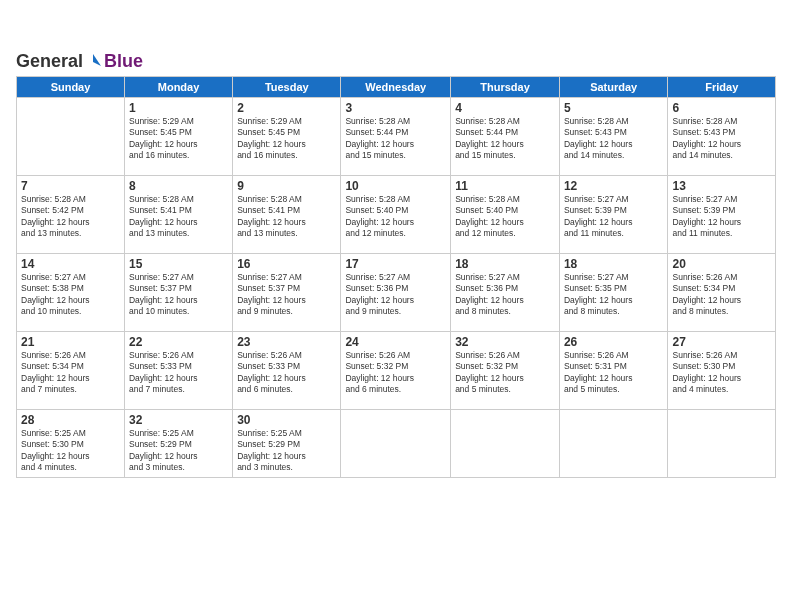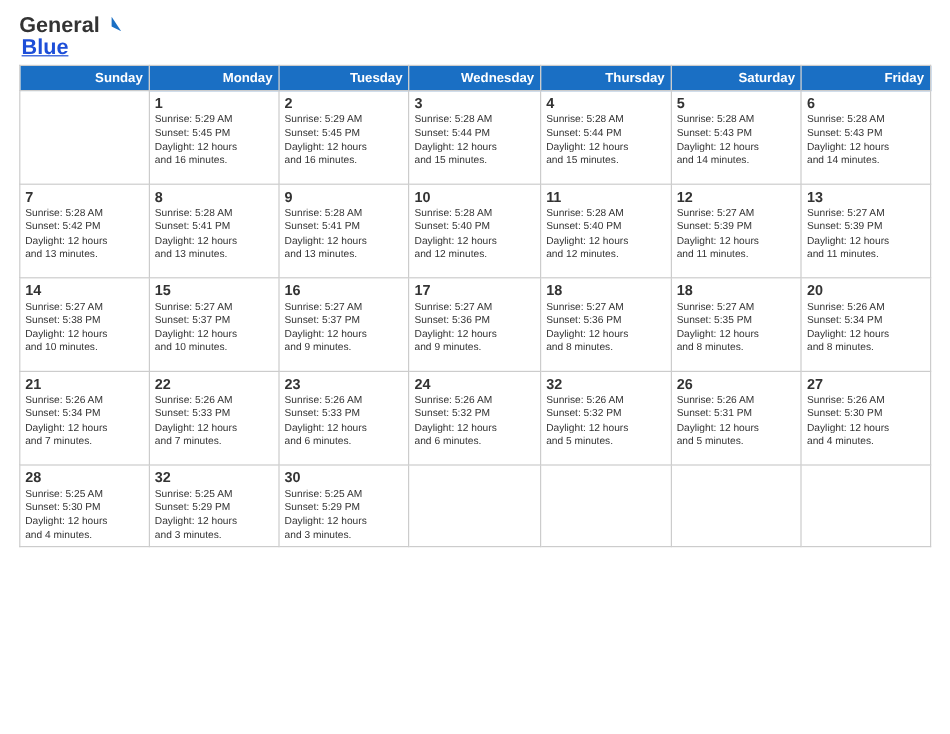--- a/index.html
+++ b/index.html
@@ -16,22 +16,23 @@
       padding: 12px 16px;
     }
     .header {
       display: flex;
       align-items: flex-start;
       justify-content: space-between;
       margin-bottom: 4px;
     }
     .logo {
       display: flex;
-      flex-direction: column;
+      flex-direction: row;
       line-height: 1;
+      margin-top: 40px;
     }
     .title-block {
       text-align: right;
     }
     .month-title {
       font-size: 32px;
       font-weight: normal;
       color: #333;
     }
     .subtitle {
@@ -41,21 +42,21 @@
       margin-bottom: 6px;
     }
     .calendar {
       width: 100%;
       border-collapse: collapse;
       font-size: 9.5px;
     }
     .calendar th {
       background-color: #1a6fc4;
       color: #fff;
-      text-align: right;
+      text-align: center;
       padding: 4px 5px;
       font-size: 11px;
       font-weight: bold;
       border: 1px solid #ccc;
     }
     .calendar td {
       border: 1px solid #ccc;
       vertical-align: top;
       padding: 3px 4px;
       width: 113px;
@@ -84,21 +85,21 @@
 
 <div class="page">
   <div class="header">
     <div class="logo">
       <div style="display:flex;align-items:center;">
         <span style="font-size:18px;font-weight:bold;color:#333;">General</span>
         <svg width="18" height="18" viewBox="0 0 18 18" style="margin-left:1px;">
           <polygon points="9,2 17,14 9,10" fill="#1a6fc4"></polygon>
         </svg>
       </div>
-      <span style="font-size:18px;font-weight:bold;color:#1d4ed8;margin-left:2px;text-decoration:underline;">Blue</span>
+      <span style="font-size:18px;font-weight:bold;color:#701a75;margin-left:2px;">Blue</span>
     </div>
     <div class="title-block">
       <div class="month-title"></div>
     </div>
   </div>
   <div class="subtitle"></div>
 
   <table class="calendar">
     <thead>
       <tr id="header-row">

